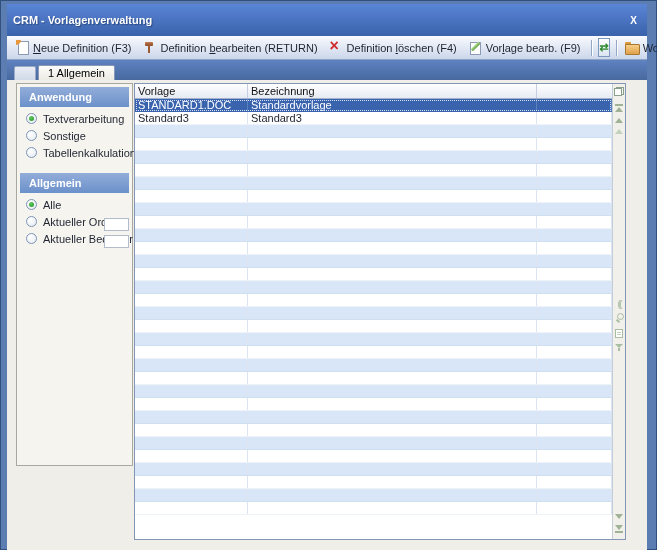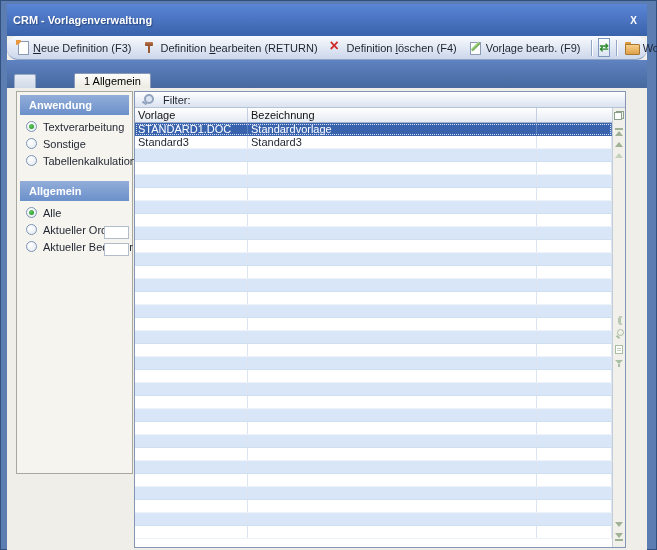--- a/index.html
+++ b/index.html
@@ -8,40 +8,40 @@
 
   .window{position:relative;width:657px;height:550px;border:1px solid #31507e;background:#5b7db1;}
   .frame{position:absolute;inset:1px;border:solid #5b7db1;border-width:2px 8px 9px 5px;background:#efeee8;box-shadow:inset 0 0 0 1px #f3f3ee;}
 
   
   .titlebar{height:18px;background:linear-gradient(#5a85d6,#3a62ab);display:flex;align-items:center;padding:16px 6px;}
   .titlebar .title{color:#fff;font-weight:bold;flex:1;text-shadow:1px 1px 1px #2c4a82;}
   .titlebar .close{color:#fff;font-weight:bold;font-size:10px;padding:0 4px;cursor:default;}
 
   
-  .toolbar{height:24px;background:linear-gradient(#f8fafd,#ccd7eb);border-bottom:1px solid #8fa3c4;display:flex;align-items:center;padding:0 4px;border-radius:11px;}
+  .toolbar{height:24px;background:linear-gradient(#f8fafd,#ccd7eb);border-bottom:1px solid #8fa3c4;display:flex;align-items:center;padding:0 4px;}
   .tb{display:flex;align-items:center;background:transparent;border:1px solid transparent;padding:1px 6px 1px 3px;font-family:inherit;font-size:11px;color:#1f2430;height:20px;}
   .tb u{text-decoration:underline;}
   .tb .lbl{white-space:pre;}
   .tb-sep{width:1px;height:16px;background:#93a6c4;box-shadow:1px 0 0 #fff;margin:0 4px;flex:none;}
   .tb-sq{width:21px;height:19px;border:1px solid #7e97bd;background:linear-gradient(#ffffff,#dbe4f2);display:flex;align-items:center;justify-content:center;padding:0;margin:0 2px;}
   .ic{position:relative;display:inline-block;width:14px;height:13px;margin-right:4px;flex:none;}
   .ic-new::before{content:"";position:absolute;left:3px;top:0;width:9px;height:12px;background:#fff;border:1px solid #8c9bb3;}
   .ic-new::after{content:"";position:absolute;left:1px;top:-1px;width:5px;height:5px;background:#e8973f;border-radius:0 0 5px 0;}
   .ic-hammer::before{content:"";position:absolute;left:3px;top:1px;width:8px;height:4px;background:linear-gradient(#c27b4e,#8a4a26);border-radius:1px;}
   .ic-hammer::after{content:"";position:absolute;left:6px;top:4px;width:2px;height:8px;background:#9c5b32;}
   .ic-del::before{content:"×";position:absolute;left:1px;top:-3px;font-size:16px;font-weight:bold;color:#cf2b2b;line-height:16px;}
   .ic-edit::before{content:"";position:absolute;left:2px;top:1px;width:9px;height:11px;background:#fff;border:1px solid #8c9bb3;}
   .ic-edit::after{content:"";position:absolute;left:2px;top:4px;width:11px;height:3px;background:linear-gradient(#bde3a1,#5d9e3f);transform:rotate(-45deg);border-radius:1px;}
   .ic-refresh{color:#2f8b2f;font-size:11px;font-weight:bold;line-height:11px;}
   .ic-folder::before{content:"";position:absolute;left:0;top:1px;width:6px;height:3px;background:#d99a3c;border-radius:1px 1px 0 0;}
   .ic-folder::after{content:"";position:absolute;left:0;top:3px;width:13px;height:9px;background:linear-gradient(#f7cf8a,#dfa04a);border:1px solid #a8772f;border-radius:1px;}
 
   
-  .tabstrip{height:28px;background:linear-gradient(#5f82c1,#47699f);display:flex;align-items:flex-end;padding-left:7px;gap:36px;}
+  .tabstrip{height:20px;background:linear-gradient(#5f82c1,#47699f);display:flex;align-items:flex-end;padding-left:7px;}
   .tab-lead{width:22px;height:14px;background:linear-gradient(#e9edf4,#cfd9e8);border:1px solid #9aa9c4;border-bottom:none;border-radius:2px 2px 0 0;margin-right:2px;}
   .tab{height:15px;background:linear-gradient(#fdfdfb,#eceae2);border:1px solid #8a98b8;border-bottom:none;border-radius:2px 2px 0 0;padding:0 9px;line-height:14px;color:#000;}
 
   
   .content{position:relative;height:478px;background:#efeee8;}
 
   .sidebar{position:absolute;left:9px;top:3px;width:117px;height:383px;background:#f5f4ef;border:1px solid #a9a89e;}
   .section-header{height:20px;margin:3px 3px 6px 3px;background:linear-gradient(#92add9,#6b90ca);color:#fff;font-weight:bold;line-height:20px;padding-left:9px;}
   .section-header.second{margin-top:9px;}
   .radio-row{display:flex;align-items:flex-start;height:17px;padding-left:9px;position:relative;}
@@ -169,24 +169,20 @@
             </div>
             <div class="radio-row">
               <span class="radio"></span>
               <span class="rlabel">Aktueller Bediener</span>
               <input class="mini-input" style="">
             </div>
           </div>
       </div>
 
       <div class="gridpanel">
-        <div class="filterbar">
-          <span class="ic-mag"></span>
-          <span>Filter:</span>
-        </div>
         <div class="grid-main">
           <div class="table">
             <div class="thead">
               <div class="th c1">Vorlage</div>
               <div class="th c2">Bezeichnung</div>
               <div class="th c3"></div>
             </div>
             <div class="tbody">
                 <div class="row selected">
                   <div class="cell c1">STANDARD1.DOC</div>

